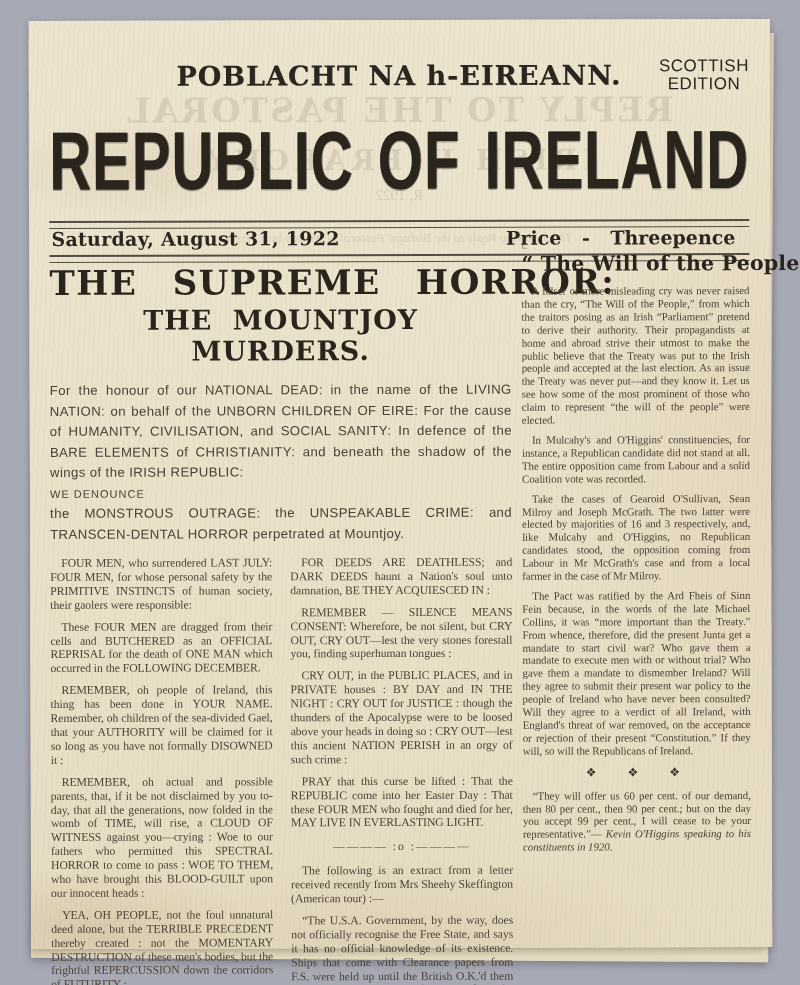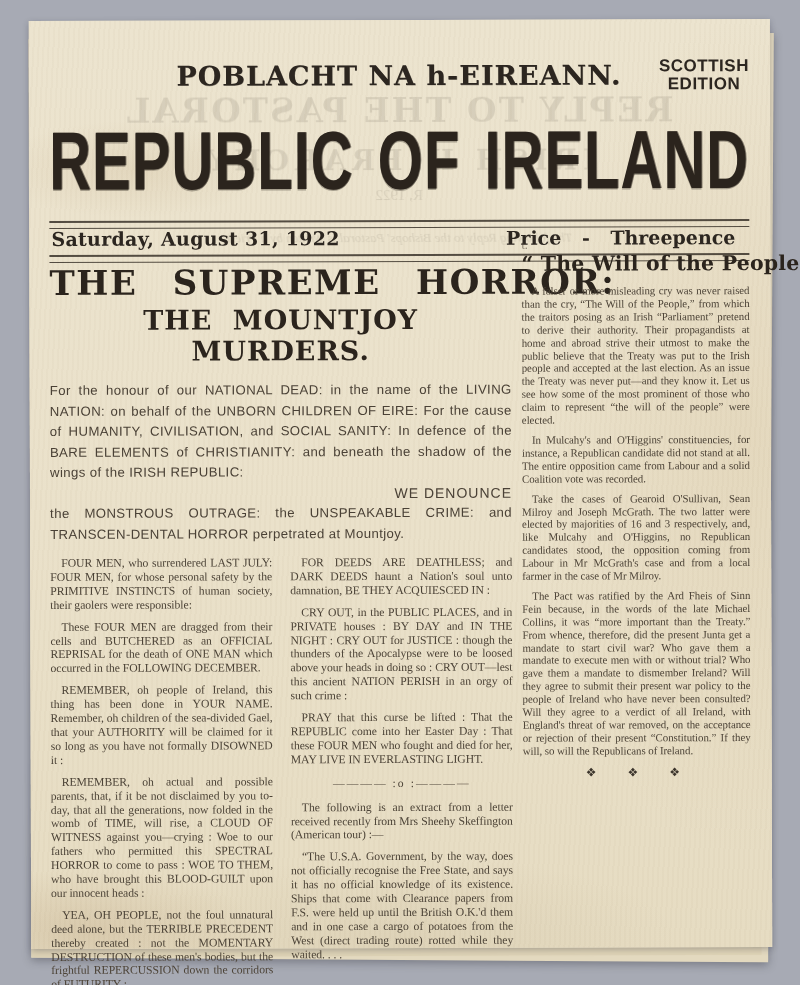--- a/index.html
+++ b/index.html
@@ -53,21 +53,21 @@
   
   .masthead{position:absolute;left:20px;top:40px;width:700px;}
   .overline-row{position:relative;height:44px;}
   .overline{
     text-align:center;font-family:"DejaVu Serif",serif;font-weight:bold;
     font-size:27px;letter-spacing:1px;color:#2c2620;
     text-shadow:.4px .4px 0 rgba(44,38,32,.5);
   }
   .edition{
     position:absolute;right:0;top:-2px;text-align:center;
-    font-family:"Liberation Sans",sans-serif;font-weight:bold;
+    font-family:"Liberation Sans",sans-serif;font-weight:normal;
     font-size:17px;line-height:1.08;letter-spacing:.5px;color:#2c2620;
   }
   .big-title{
     margin-top:8px;width:700px;height:92px;
     display:flex;justify-content:space-between;align-items:flex-start;
     font-family:"Liberation Sans",sans-serif;font-weight:bold;
     font-size:58px;color:#2b241d;
     transform:scaleY(1.42);transform-origin:50% 0;
     letter-spacing:1px;
     text-shadow:1px 0 0 rgba(43,36,29,.55), 0 1px 0 rgba(43,36,29,.35);
@@ -94,22 +94,22 @@
   .headline2{
     font-family:"DejaVu Serif",serif;font-weight:bold;font-size:27px;color:#2b241d;
     text-align:center;letter-spacing:1px;word-spacing:10px;margin-top:2px;
   }
   .intro{
     margin-top:14px;font-family:"Liberation Sans",sans-serif;
     font-size:13.2px;line-height:20.5px;letter-spacing:.4px;
     text-align:justify;color:#4a4136;
   }
   .denounce{
-    font-family:"Liberation Sans",sans-serif;font-size:14px;letter-spacing:1px;
-    text-align:right;line-height:20.5px;color:#4a4136;
+    font-family:"Liberation Sans",sans-serif;font-size:11px;letter-spacing:1px;
+    text-align:left;line-height:20.5px;color:#4a4136;
   }
   .subcols{margin-top:12px;display:flex;gap:18px;}
   .subcol{width:222px;font-size:11.7px;line-height:13.9px;text-align:justify;color:#4c4337;letter-spacing:-0.05px;}
   .subcol p{margin:0 0 8px 0;text-indent:11px;}
   .mid-divider{text-align:center;letter-spacing:2px;margin:10px 0 10px 0;color:#4c4337;}
 
   
   .right-col{position:absolute;left:492px;top:232px;width:228px;color:#4c4337;}
   .stray-mark{position:absolute;left:0px;top:-14px;font-size:12px;opacity:.65;}
   .right-heading{
@@ -169,36 +169,38 @@
       <div class="subcols">
         <div class="subcol">
           <p>FOUR MEN, who surrendered LAST JULY: FOUR MEN, for whose personal safety by the PRIMITIVE INSTINCTS of human society, their gaolers were responsible:</p>
           <p>These FOUR MEN are dragged from their cells and BUTCHERED as an OFFICIAL REPRISAL for the death of ONE MAN which occurred in the FOLLOWING DECEMBER.</p>
           <p>REMEMBER, oh people of Ireland, this thing has been done in YOUR NAME.  Remember, oh children of the sea-divided Gael, that your AUTHORITY will be claimed for it so long as you have not formally DISOWNED it :</p>
           <p>REMEMBER, oh actual and possible parents, that, if it be not disclaimed by you to-day, that all the generations, now folded in the womb of TIME, will rise, a CLOUD OF WITNESS against you—crying : Woe to our fathers who permitted this SPECTRAL HORROR to come to pass : WOE TO THEM, who have brought this BLOOD-GUILT upon our innocent heads :</p>
           <p>YEA, OH PEOPLE, not the foul unnatural deed alone, but the TERRIBLE PRECEDENT thereby created : not the MOMENTARY DESTRUCTION of these men's bodies, but the frightful REPERCUSSION down the corridors of FUTURITY :</p>
         </div>
         <div class="subcol">
           <p>FOR DEEDS ARE DEATHLESS; and DARK DEEDS haunt a Nation's soul unto damnation, BE THEY ACQUIESCED IN :</p>
+          <p>REMEMBER — SILENCE MEANS CONSENT: Wherefore, be not silent, but CRY OUT, CRY OUT—lest the very stones forestall you, finding superhuman tongues :</p>
           <p>CRY OUT, in the PUBLIC PLACES, and in PRIVATE houses : BY DAY and IN THE NIGHT : CRY OUT for JUSTICE : though the thunders of the Apocalypse were to be loosed above your heads in doing so : CRY OUT—lest this ancient NATION PERISH in an orgy of such crime :</p>
           <p>PRAY that this curse be lifted :  That the REPUBLIC come into her Easter Day :  That these FOUR MEN who fought and died for her, MAY LIVE IN EVERLASTING LIGHT.</p>
           <div class="mid-divider">———— :o :————</div>
           <p>The following is an extract from a letter received recently from Mrs Sheehy Skeffington (American tour) :—</p>
           <p>“The U.S.A. Government, by the way, does not officially recognise the Free State, and says it has no official knowledge of its existence. Ships that come with Clearance papers from F.S. were held up until the British O.K.'d them and in one case a cargo of potatoes from the West (direct trading route) rotted while they waited. . . .</p>
 
         </div>
       </div>
     </div>
 
     <div class="right-col">
       <div class="stray-mark">t.</div>
       <div class="right-heading">“ The Will of the People.”</div>
       <div class="body">
         <p>A falser or more misleading cry was never raised than the cry, “The Will of the People,” from which the traitors posing as an Irish “Parliament” pretend to derive their authority. Their propagandists at home and abroad strive their utmost to make the public believe that the Treaty was put to the Irish people and accepted at the last election.  As an issue the Treaty was never put—and they know it.  Let us see how some of the most prominent of those who claim to represent “the will of the people” were elected.</p>
         <p>In Mulcahy's and O'Higgins' constituencies, for instance, a Republican candidate did not stand at all.  The entire opposition came from Labour and a solid Coalition vote was recorded.</p>
         <p>Take the cases of Gearoid O'Sullivan, Sean Milroy and Joseph McGrath.  The two latter were elected by majorities of 16 and 3 respectively, and, like Mulcahy and O'Higgins, no Republican candidates stood, the opposition coming from Labour in Mr McGrath's case and from a local farmer in the case of Mr Milroy.</p>
         <p>The Pact was ratified by the Ard Fheis of Sinn Fein because, in the words of the late Michael Collins, it was “more important than the Treaty.”  From whence, therefore, did the present Junta get a mandate to start civil war?  Who gave them a mandate to execute men with or without trial?  Who gave them a mandate to dismember Ireland?  Will they agree to submit their present war policy to the people of Ireland who have never been consulted?  Will they agree to a verdict of all Ireland, with England's threat of war removed, on the acceptance or rejection of their present “Constitution.”  If they will, so will the Republicans of Ireland.</p>
         <div class="ornament">❖ ❖ ❖</div>
+        <p><span>“They will offer us 60 per cent. of our demand, then 80 per cent., then 90 per cent.; but on the day you accept 99 per cent., I will cease to be your representative.”— </span><span class="attrib">Kevin O'Higgins speaking to his constituents in 1920.</span></p>
       </div>
     </div>
 
   </div>
 </div>
 
 </body></html>

